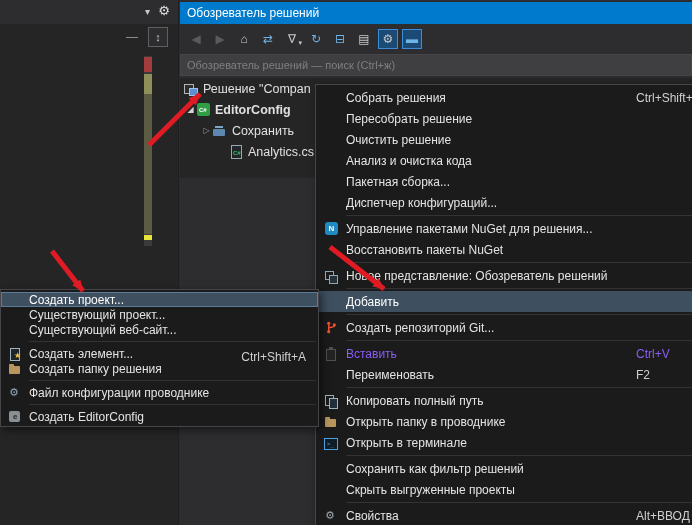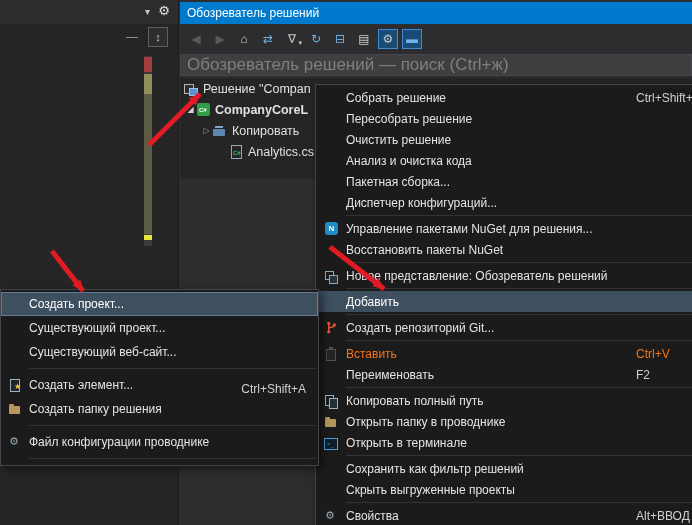--- a/index.html
+++ b/index.html
@@ -27,21 +27,21 @@
             font-size:12px;line-height:22px;padding-left:7px;box-sizing:border-box;}
   .toolbar{position:absolute;left:180px;top:26px;right:0;height:26px;background:#2d2d30;
            display:flex;align-items:center;gap:4px;padding-left:6px;box-sizing:border-box;}
   .tb-btn{width:20px;height:20px;display:flex;align-items:center;justify-content:center;
           font-size:12px;color:#c8c8c8;flex:none;position:relative;}
   .tb-dis{color:#5a5a5a;}
   .tb-blue{color:#6fb3e8;}
   .tb-btn.active{background:#1b4a74;border:1px solid #3c8cd9;box-sizing:border-box;}
   .tb-funnel::after{content:"▾";font-size:7px;position:absolute;right:0px;bottom:2px;color:#c8c8c8;}
   .searchbar{position:absolute;left:180px;top:54px;right:0;height:22px;background:#3f3f42;border:1px solid #46464a;
-             box-sizing:border-box;color:#7f7f7f;font-size:17px;line-height:20px;padding-left:6px;
+             box-sizing:border-box;color:#7f7f7f;font-size:11px;line-height:20px;padding-left:6px;
              white-space:nowrap;overflow:hidden;}
   .tree{position:absolute;left:180px;top:78px;right:0;height:100px;background:#252526;}
   .trow{display:flex;align-items:center;height:21px;color:#e0e0e0;font-size:12.5px;white-space:nowrap;overflow:hidden;}
   .trow.bold .tlabel{font-weight:bold;}
   .tlabel{margin-left:5px;}
   .tindent1{padding-left:4px;} .tindent2{padding-left:20px;} .tindent3{padding-left:36px;}
   .exp{width:13px;flex:none;font-size:8px;text-align:center;line-height:13px;}
   .exp-open::after{content:"◢";color:#d4d4d4;}
   .exp-closed::after{content:"▷";color:#9a9a9a;}
   .spacer13{width:13px;flex:none;}
@@ -77,29 +77,29 @@
   .ic-dependencies::after{content:"";left:2px;top:2px;width:8px;height:2px;background:#7fa6c9;}
   .ic-csfile::before{content:"";left:2px;top:0;width:9px;height:12px;border:1px solid #98a8b5;background:#22262a;}
   .ic-csfile::after{content:"C#";color:#3fba6f;font-size:6px;font-weight:bold;left:4px;top:5px;}
 
   
   .menu{position:absolute;background:#1b1b1c;border:1px solid #454549;box-shadow:3px 3px 8px rgba(0,0,0,.5);
         padding:2px 0;font-size:12px;color:#e4e4e4;box-sizing:content-box;}
   .ctx{left:315px;top:84px;width:430px;z-index:20;}
   .sub{left:0;top:289px;width:317px;z-index:30;}
   .mitem{display:flex;align-items:center;height:21px;cursor:default;}
-  .sub .mitem{height:24px;justify-content:center;}
+  .sub .mitem{height:15px;justify-content:center;}
   .micol{width:30px;flex:none;display:flex;justify-content:center;align-items:center;}
   .sub .micol{width:28px;}
   .mlabel{flex:1;white-space:nowrap;overflow:hidden;margin-right:8px;}
   .mshort{flex:none;width:110px;white-space:nowrap;color:#d0d0d0;}
   .sub .mshort{width:auto;padding-right:12px;margin-top:7px;}
   .mitem.hl{background:#3e4f60;color:#ffffff;}
   .sub .mitem.hl{outline:1px solid #5f7a96;outline-offset:-1px;}
-  .mitem.dis .mlabel,.mitem.dis .mshort{color:#f97316;}
+  .mitem.dis .mlabel,.mitem.dis .mshort{color:#8b5cf6;}
   .mitem.dis .ic{opacity:.55;}
   .msep{height:1px;background:#333337;margin:2px 2px 2px 30px;}
   .sub .msep{margin:4px 2px 4px 28px;}
 
   
   .arrows{position:absolute;left:0;top:0;z-index:50;pointer-events:none;}
   .arrow{stroke:#e01b24;stroke-width:5;}
 </style>
 </head>
 <body>
@@ -143,38 +143,38 @@
   </div>
 
   <div class="tree">
     <div class="trow tindent1">
       <span class="ic ic-solution"></span>
       <span class="tlabel">Решение "Compan</span>
     </div>
     <div class="trow tindent1 bold">
       <span class="exp exp-open"></span>
       <span class="ic ic-csproj"></span>
-      <span class="tlabel">CompanyCoreL</span>
+      <span class="tlabel">EditorConfig</span>
     </div>
     <div class="trow tindent2">
       <span class="exp exp-closed"></span>
       <span class="ic ic-dependencies"></span>
-      <span class="tlabel">Копировать</span>
+      <span class="tlabel">Сохранить</span>
     </div>
     <div class="trow tindent3">
       <span class="spacer13"></span>
       <span class="ic ic-csfile"></span>
       <span class="tlabel">Analytics.cs</span>
     </div>
   </div>
 
   <div class="menu ctx">
     <div class="mitem">
       <span class="micol"></span>
-      <span class="mlabel">Собрать решение</span>
+      <span class="mlabel">Собрать решения</span>
       <span class="mshort">Ctrl+Shift+B</span>
     </div>
     <div class="mitem">
       <span class="micol"></span>
       <span class="mlabel">Пересобрать решение</span>
     </div>
     <div class="mitem">
       <span class="micol"></span>
       <span class="mlabel">Очистить решение</span>
     </div>
@@ -305,20 +305,26 @@
       <span class="mlabel">Создать папку решения</span>
     </div>
     <div class="msep"></div>
     <div class="mitem">
       <span class="micol">
           <span class="ic ic-setup"></span>
         </span>
       <span class="mlabel">Файл конфигурации проводнике</span>
     </div>
     <div class="msep"></div>
+    <div class="mitem">
+      <span class="micol">
+          <span class="ic ic-editorconfig"></span>
+        </span>
+      <span class="mlabel">Создать EditorConfig</span>
+    </div>
   </div>
 
   <svg class="arrows" width="692" height="525">
     <defs>
       <marker id="ah" markerUnits="userSpaceOnUse" markerWidth="16" markerHeight="12" refX="11" refY="5" orient="auto">
         <polygon points="0,0 12,5 0,10" fill="#e01b24"></polygon>
       </marker>
     </defs>
     <line class="arrow" x1="149" y1="145" x2="200" y2="94" marker-end="url(#ah)"></line>
     <line class="arrow" x1="52" y1="251" x2="83" y2="291" marker-end="url(#ah)"></line>

